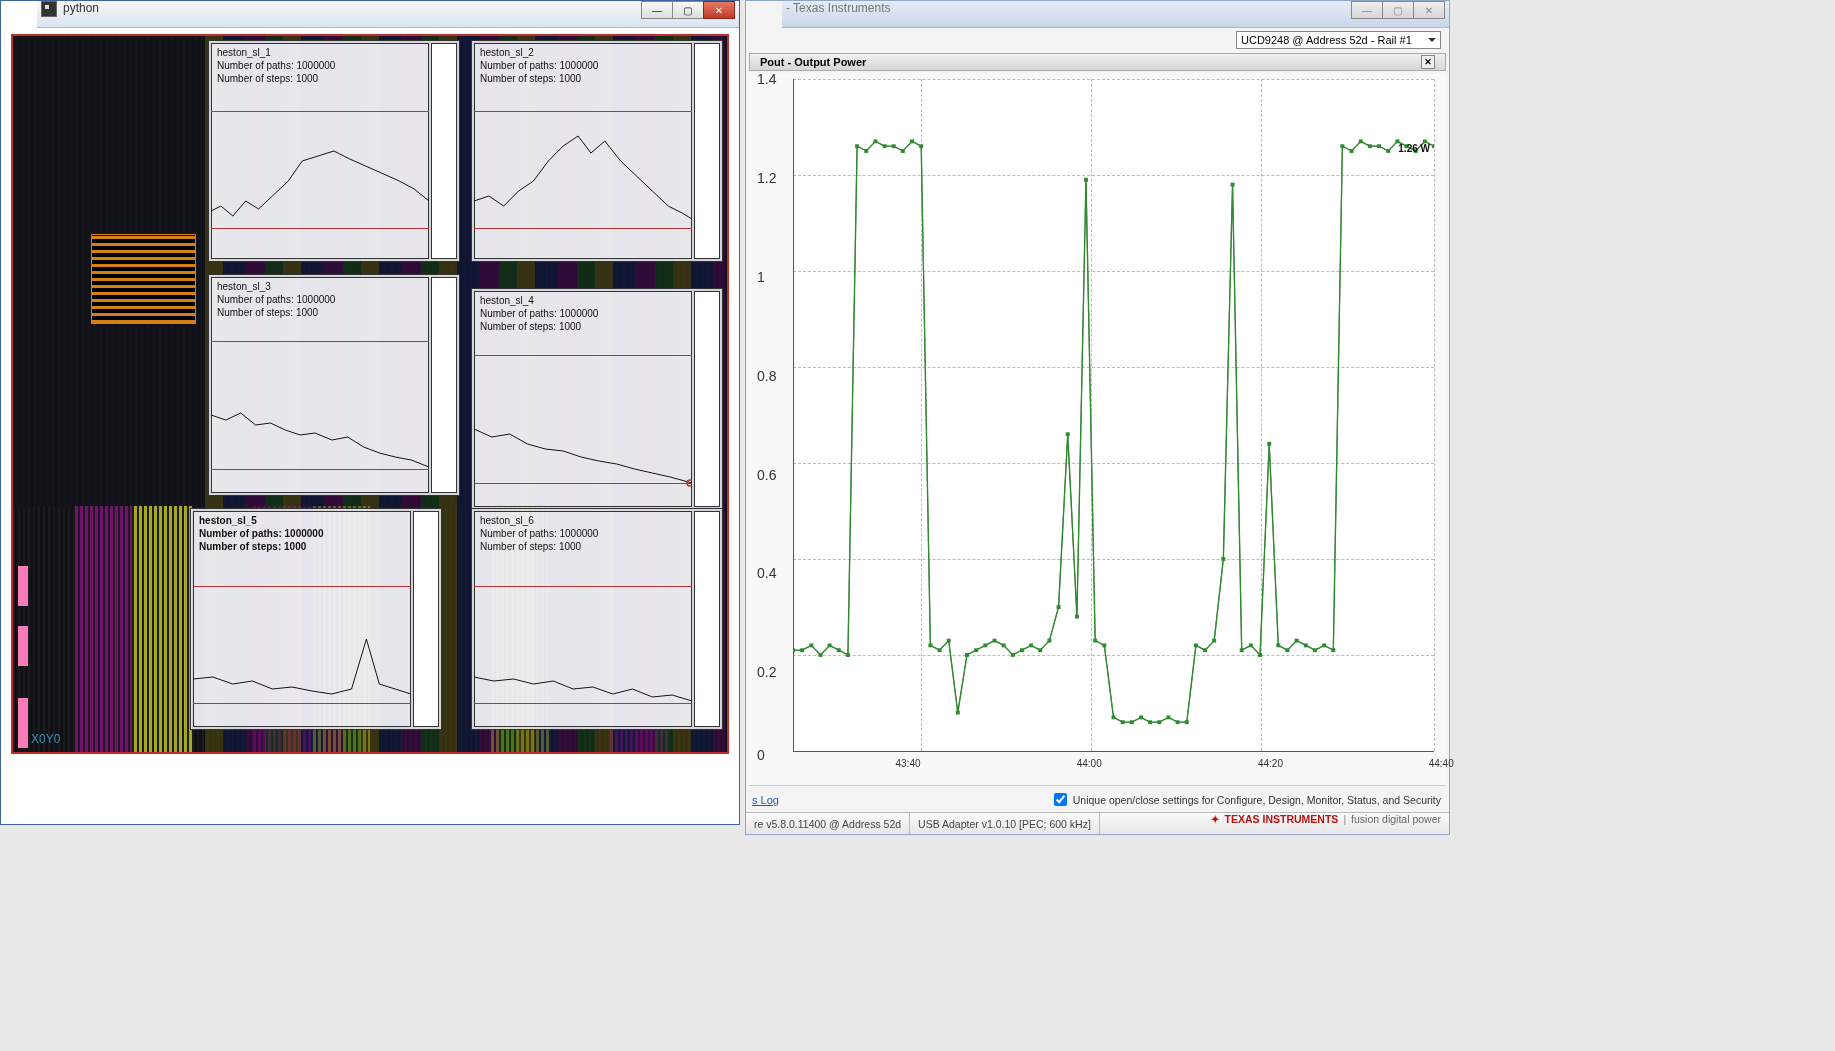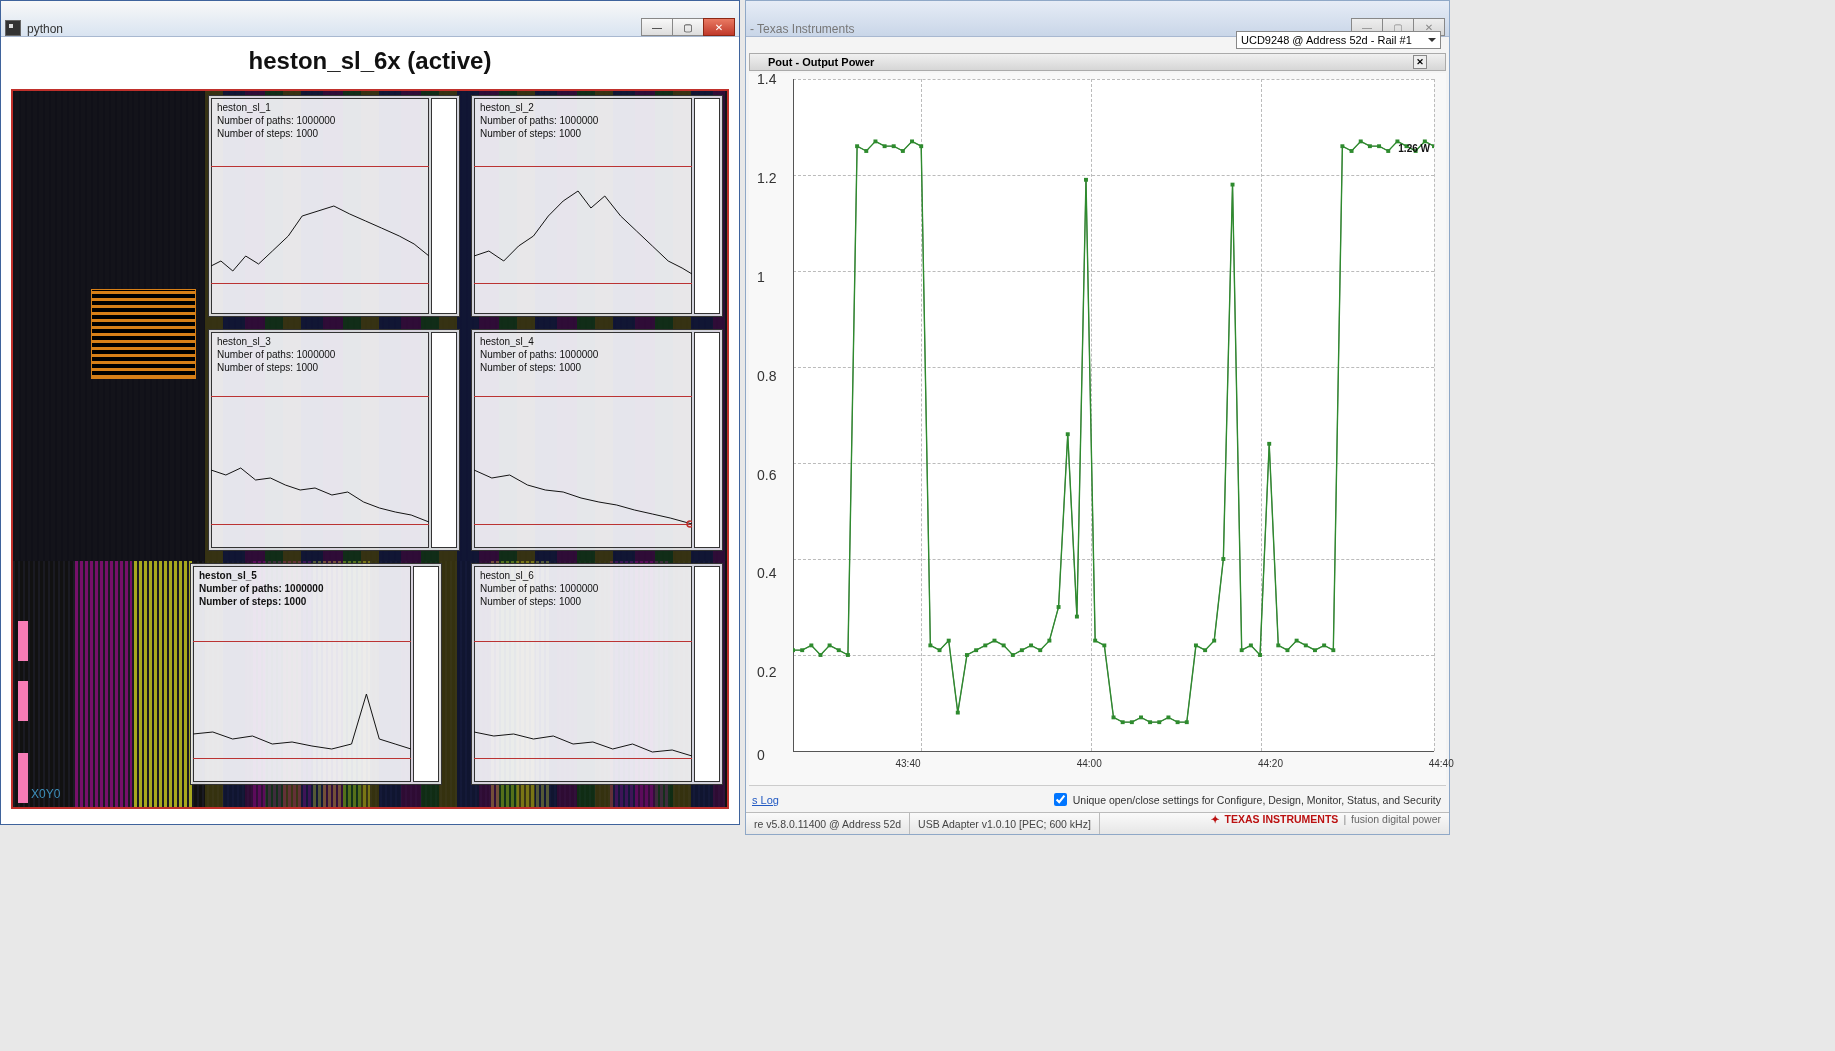--- a/index.html
+++ b/index.html
@@ -14,27 +14,28 @@
 
 
 .win-left {
   position: absolute;
   left: 0; top: 0;
   width: 740px; height: 825px;
   background: #fff;
   border: 1px solid #3f639c;
 }
 .titlebar {
-  height: 36px;
+  height: 27px;
   background: linear-gradient(to bottom, #f8f8f8, #d9e4f1);
   border-bottom: 1px solid #a8b8d0;
-  display: flex; align-items: flex-end;
+  display: flex; align-items: flex-start;
   padding: 0 4px;
   font-size: 12px;
   color: #333;
+  margin-left: 36px;
 }
 .titlebar .ti-ico {
   width: 16px; height: 16px;
   background: #333; border: 1px solid #666;
   margin-right: 6px;
   display:inline-block;
   position:relative;
 }
 .titlebar .ti-ico:after{content:"";position:absolute;width:4px;height:4px;background:#ddd;left:3px;top:3px;}
 .titlebar .spacer { flex: 1; }
@@ -108,21 +109,21 @@
   background: rgba(245,245,250,0.85);
   border:1px solid #333;
 }
 .plot .chartbox{position:absolute;left:2px;right:30px;top:2px;bottom:2px;border:1px solid #333;background:rgba(248,248,252,0.5);}
 .plot .vbar-right{position:absolute;right:2px;top:2px;bottom:2px;width:26px;background:#fff;border:1px solid #333;}
 .plot .txt{position:absolute;left:8px;top:5px;font-size:10px;line-height:13px;color:#111;}
 .plot .grid-h{position:absolute;left:2px;right:30px;height:0;border-top:1px solid #b33;}
 .plot svg.path{position:absolute;left:2px;right:30px;top:0;bottom:0;width:calc(100% - 32px);height:100%;}
 
 .p1{left:195px; top:4px;} .p2{left:458px; top:4px;}
-.p3{left:195px; top:238px;} .p4{left:458px; top:238px;padding-left:46px;}
+.p3{left:195px; top:238px;} .p4{left:458px; top:252px;padding-left:46px;}
 .p5{left:177px; top:472px;font-weight:bold;} .p6{left:458px; top:472px;}
 
 
 .fp-overlay{
   position:absolute; top:0; bottom:0;
   left:192px; right:2px;
   background:
     repeating-linear-gradient(90deg, rgba(255,230,0,0.3) 0 18px, rgba(30,60,200,0.3) 18px 40px, rgba(255,0,255,0.25) 40px 60px, rgba(30,200,30,0.3) 60px 78px),
     #0a0a14;
   opacity:0.55;
@@ -148,21 +149,21 @@
   display:flex;align-items:center;
   padding:0 16px 0 4px;
 }
 .dropdown:after{content:"";position:absolute;right:4px;top:6px;border:4px solid transparent;border-top-color:#333;}
 .panel-hdr{
   position:absolute; left:3px; right:3px; top:52px;
   height:18px;
   background:linear-gradient(to bottom,#f0f0f0,#d6d6d6);
   border:1px solid #aaa;
   font-size:11px; font-weight:bold;
-  padding:1px 18px;
+  padding:1px 10px;
   display:flex;align-items:center;
 }
 .panel-hdr .x{margin-left:auto;width:14px;height:14px;border:1px solid #888;font-size:9px;display:flex;align-items:center;justify-content:center;background:#eee;}
 .chart-area{
   position:absolute; left:3px; right:3px; top:72px; bottom:48px;
   background:#f8f8f8;
   border-bottom:1px solid #ccc;
 }
 .chart-inner{
   position:absolute; left:44px; right:12px; top:6px; bottom:34px;
@@ -194,21 +195,20 @@
 
 <div class="win-left">
   <div class="titlebar">
     <span class="ti-ico"></span>
     <span>python</span>
     <span class="spacer"></span>
     <div class="winbtn">—</div>
     <div class="winbtn">▢</div>
     <div class="winbtn close">✕</div>
   </div>
-  <div class="page-title">heston_sl_6x (active)</div>
 
   <div class="viz-area">
     <div class="fpga-region">
       <div class="fpga-cols r1">
         <div class="fpga-col"></div>
           <div class="fpga-col"></div>
           <div class="fpga-col"></div>
           <div class="fpga-col"></div>
         <div class="fpga-col"></div>
           <div class="fpga-col"></div>

